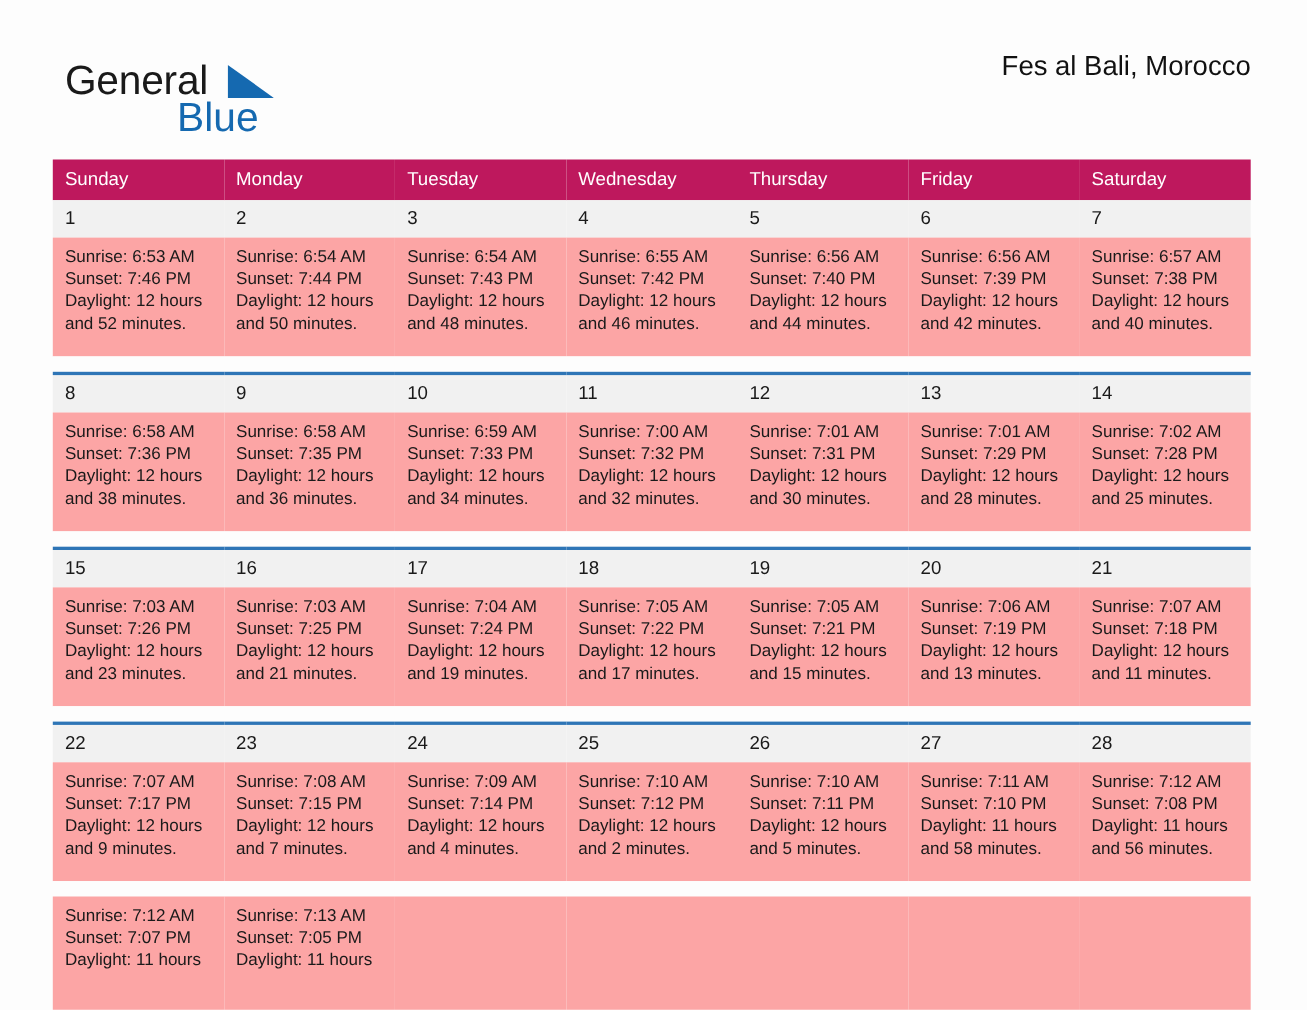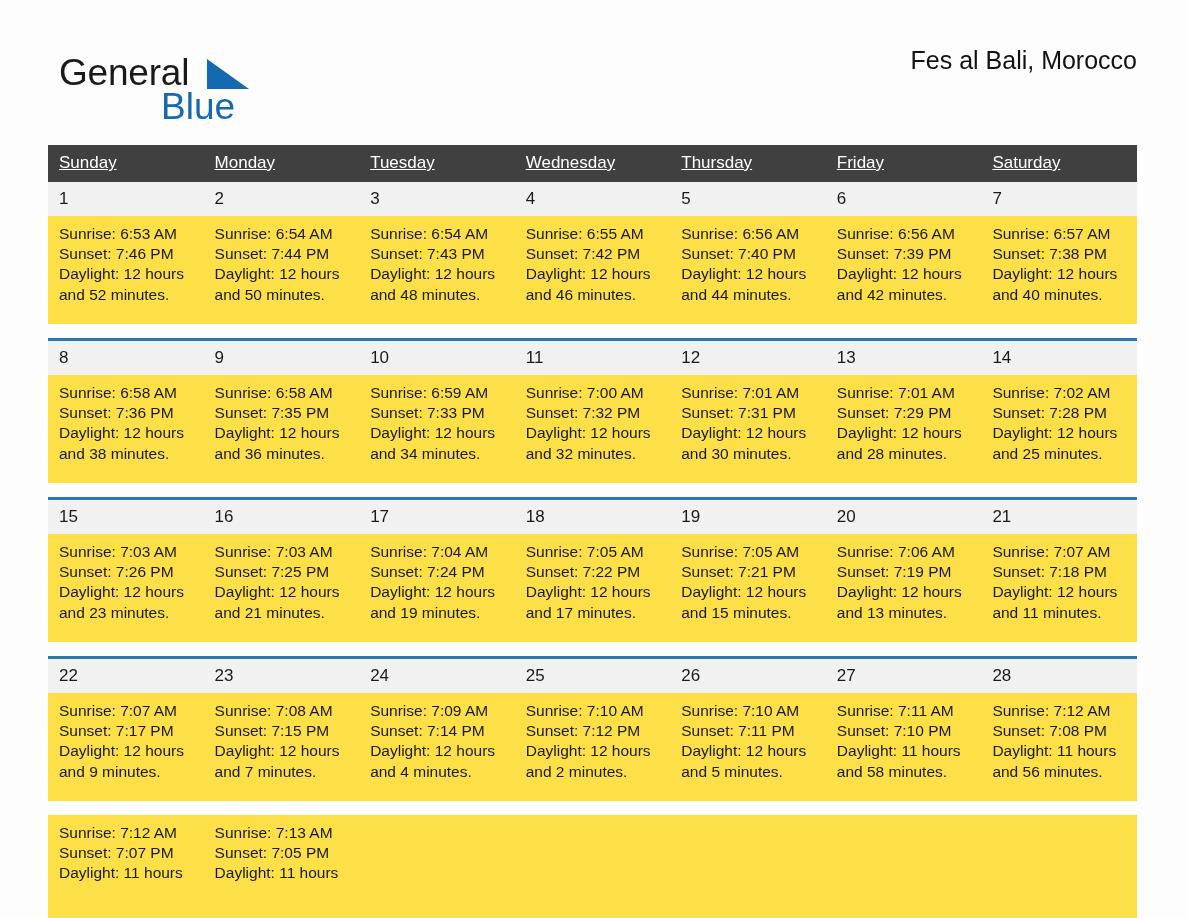--- a/index.html
+++ b/index.html
@@ -78,28 +78,27 @@
   }
 
   
   .calendar {
     margin: 21px 51px 0 48px;
     width: 1089px;
     border-collapse: collapse;
     table-layout: fixed;
   }
   .calendar th {
-    background: #404040;
+    background: #be185d;
     color: #ffffff;
     font-size: 17px;
     font-weight: 400;
     text-align: left;
     padding: 8px 0 9px 11px;
     border: none;
-    text-decoration: underline;
   }
 
   .week-sep td {
     height: 14px;
     padding: 0;
     border: none;
     background: #fdfdfd;
   }
 
   .daynum-row td {
@@ -113,21 +112,21 @@
   }
   .daynum-row.first td {
     border-top: none;
   }
   .daynum-row td.empty {
     background: #fdfdfd;
     border-top: none;
   }
 
   .detail-row td {
-    background: #fde047;
+    background: #fca5a5;
     font-size: 15.5px;
     line-height: 20.2px;
     color: #1a1a1a;
     padding: 8px 6px 14px 11px;
     vertical-align: top;
     height: 86px;
   }
   .detail-row td.empty { }
 
   .cell-line { white-space: nowrap; }

